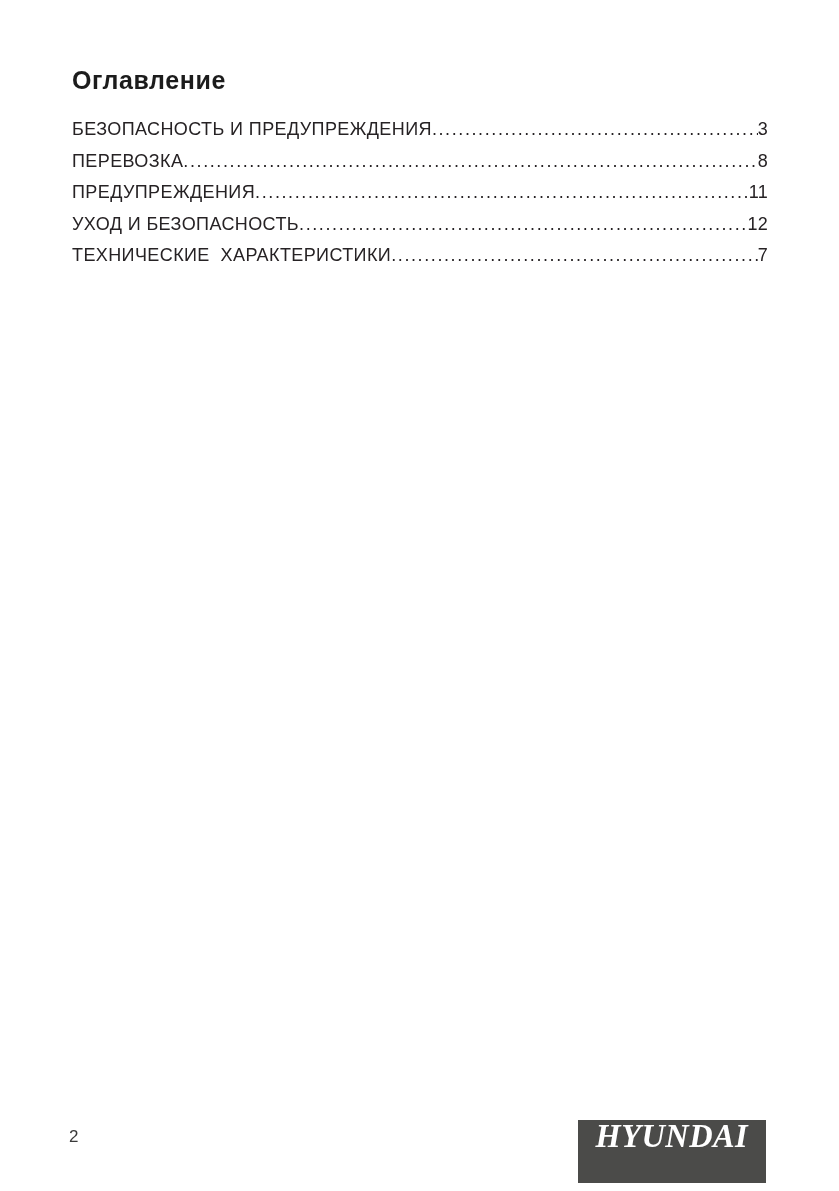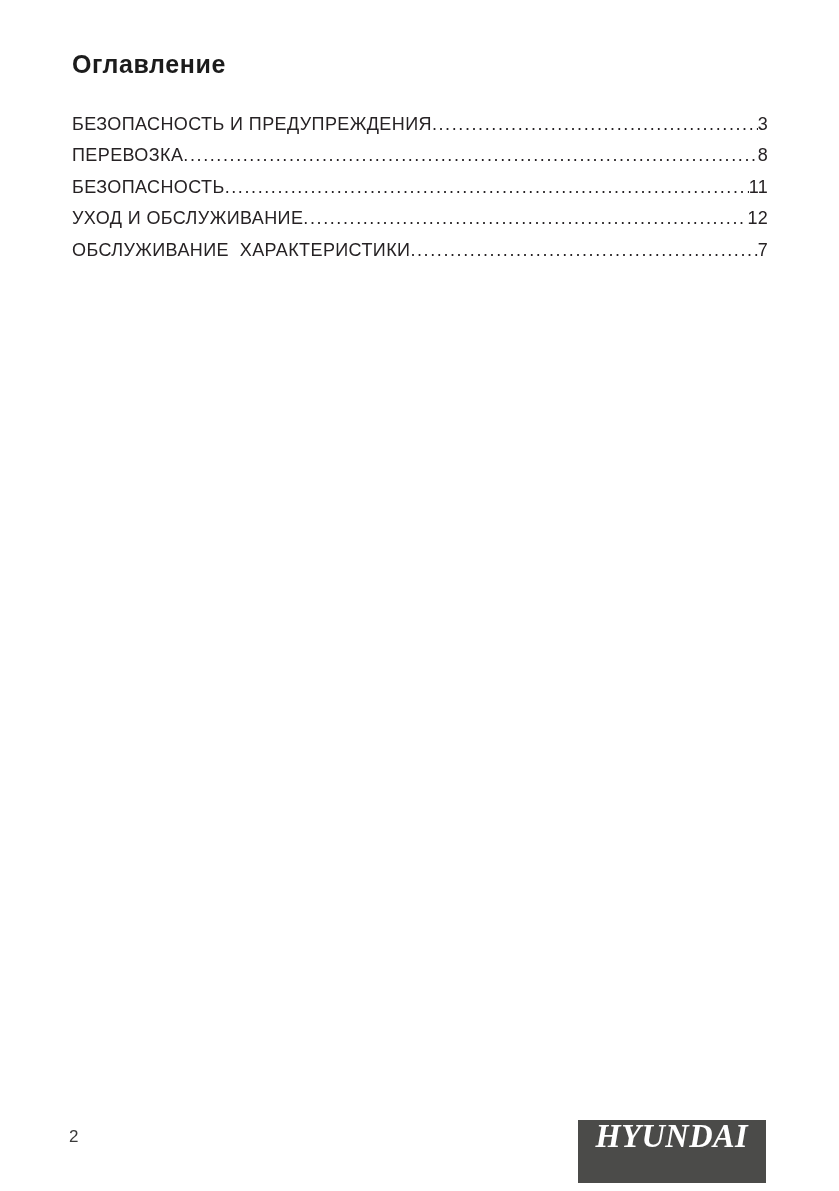--- a/index.html
+++ b/index.html
@@ -8,35 +8,35 @@
     width: 839px;
     height: 1191px;
     background: #ffffff;
     font-family: "Liberation Sans", sans-serif;
     position: relative;
     overflow: hidden;
   }
   .page {
     position: absolute;
     left: 72px;
-    top: 51px;
+    top: 67px;
     width: 696px; 
   }
   .doc-title {
     font-size: 25px;
     line-height: 26px;
     font-weight: bold;
     color: #1c1c1c;
     letter-spacing: 0.6px;
     margin: 0 0 26px 0;
   }
   .toc { width: 100%; }
   .toc-row {
     display: flex;
-    align-items: flex-end;
+    align-items: flex-start;
     height: 31.5px;
     font-size: 18px;
     color: #262224;
   }
   .toc-label {
     white-space: pre;          
     letter-spacing: 0.4px;
     flex: 0 0 auto;
   }
   .toc-leader {
@@ -94,31 +94,31 @@
       <span class="toc-label">БЕЗОПАСНОСТЬ И ПРЕДУПРЕЖДЕНИЯ</span>
       <span class="toc-leader"></span>
       <span class="toc-page">3</span>
     </div>
     <div class="toc-row">
       <span class="toc-label">ПЕРЕВОЗКА</span>
       <span class="toc-leader"></span>
       <span class="toc-page">8</span>
     </div>
     <div class="toc-row">
-      <span class="toc-label">БЕЗОПАСНОСТЬ</span>
+      <span class="toc-label">ПРЕДУПРЕЖДЕНИЯ</span>
       <span class="toc-leader"></span>
       <span class="toc-page">11</span>
     </div>
     <div class="toc-row">
-      <span class="toc-label">УХОД И ОБСЛУЖИВАНИЕ</span>
+      <span class="toc-label">УХОД И БЕЗОПАСНОСТЬ</span>
       <span class="toc-leader"></span>
       <span class="toc-page">12</span>
     </div>
     <div class="toc-row">
-      <span class="toc-label">ОБСЛУЖИВАНИЕ  ХАРАКТЕРИСТИКИ</span>
+      <span class="toc-label">ТЕХНИЧЕСКИЕ  ХАРАКТЕРИСТИКИ</span>
       <span class="toc-leader"></span>
       <span class="toc-page">7</span>
     </div>
   </div>
 </div>
 
 <div class="footer-page-number">2</div>
 
 <div class="brand-box" style="background: rgb(75, 75, 73);">
   <span class="brand-text" style="color: rgb(255, 255, 255);">HYUNDAI</span>

